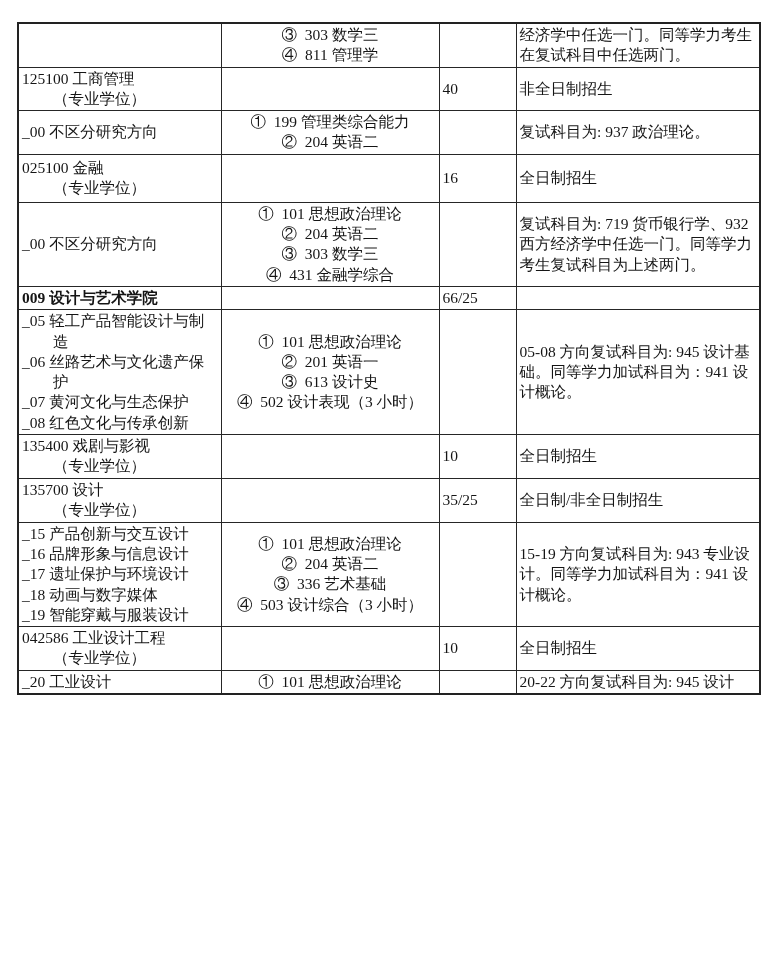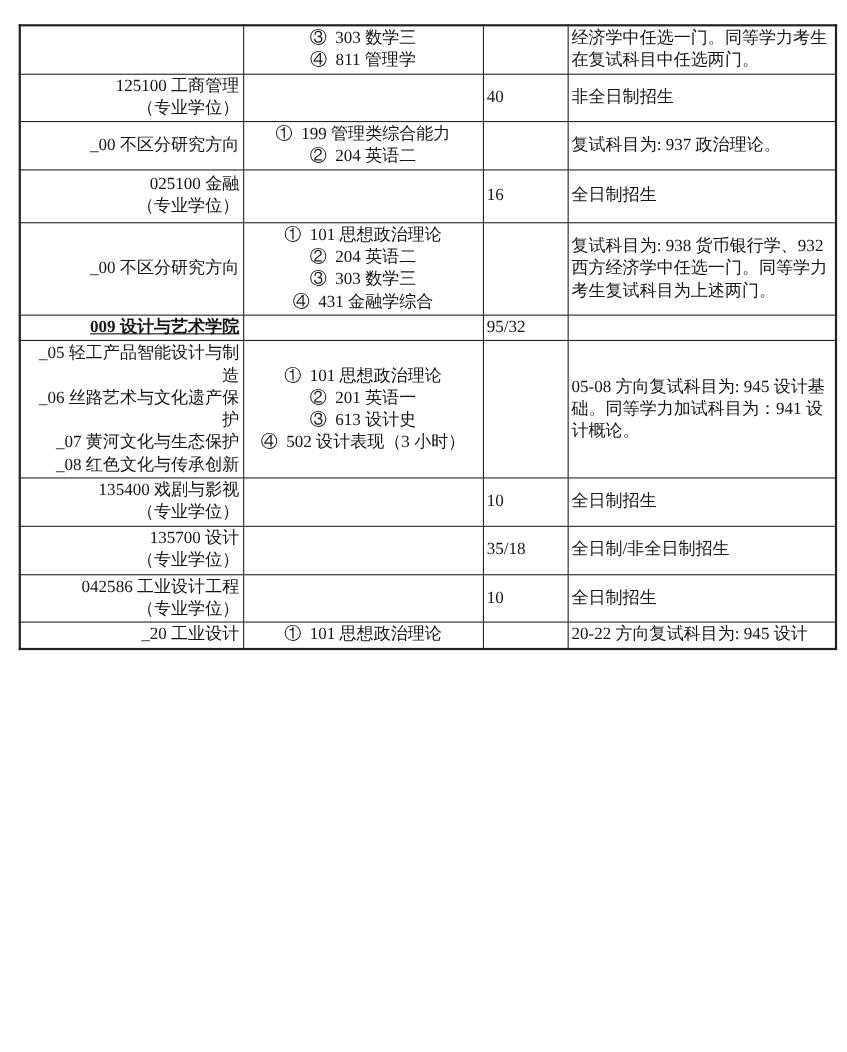--- a/index.html
+++ b/index.html
@@ -19,25 +19,25 @@
   }
   table.doc td{
     border:1.6px solid #262626;
     font-size:15.5px;
     line-height:1.31;
     vertical-align:middle;
     white-space:pre-wrap;
     overflow:hidden;
     padding:1px 3px;
   }
-  td.c1{text-align:right;padding-left:5px;}
+  td.c1{text-align:left;padding-left:5px;}
   td.c2{text-align:center;padding-left:12px;line-height:20px;}
   td.c3{text-align:left;}
   td.c4{padding-left:6px;padding-right:6px;}
-  tr.section td.c1{font-weight:bold;text-decoration:underline;}
+  tr.section td.c1{font-weight:bold;}
   td.lh-tight{line-height:1.27;}
 </style>
 </head>
 <body>
 
 <div class="page">
   <table class="doc">
     <colgroup>
       <col style="width:203px">
       <col style="width:218px">
@@ -73,26 +73,26 @@
         <td class="c3">16</td>
         <td class="c4">全日制招生</td>
       </tr>
       <tr style="height:84px">
         <td class="c1">_00 不区分研究方向</td>
         <td class="c2">①  101 思想政治理论
 ②  204 英语二
 ③  303 数学三
 ④  431 金融学综合</td>
         <td class="c3"></td>
-        <td class="c4">复试科目为: 938 货币银行学、932 西方经济学中任选一门。同等学力考生复试科目为上述两门。</td>
+        <td class="c4">复试科目为: 719 货币银行学、932 西方经济学中任选一门。同等学力考生复试科目为上述两门。</td>
       </tr>
       <tr class="section" style="height:22px">
         <td class="c1">009 设计与艺术学院</td>
         <td class="c2"></td>
-        <td class="c3">95/32</td>
+        <td class="c3">66/25</td>
         <td class="c4"></td>
       </tr>
       <tr style="height:118px">
         <td class="c1 lh-tight">_05 轻工产品智能设计与制
 　　造
 _06 丝路艺术与文化遗产保
 　　护
 _07 黄河文化与生态保护
 _08 红色文化与传承创新</td>
         <td class="c2">①  101 思想政治理论
@@ -106,22 +106,35 @@
         <td class="c1">135400 戏剧与影视
 　　（专业学位）</td>
         <td class="c2"></td>
         <td class="c3">10</td>
         <td class="c4">全日制招生</td>
       </tr>
       <tr style="height:44px">
         <td class="c1">135700 设计
 　　（专业学位）</td>
         <td class="c2"></td>
-        <td class="c3">35/18</td>
+        <td class="c3">35/25</td>
         <td class="c4">全日制/非全日制招生</td>
+      </tr>
+      <tr style="height:102px">
+        <td class="c1">_15 产品创新与交互设计
+_16 品牌形象与信息设计
+_17 遗址保护与环境设计
+_18 动画与数字媒体
+_19 智能穿戴与服装设计</td>
+        <td class="c2">①  101 思想政治理论
+②  204 英语二
+③  336 艺术基础
+④  503 设计综合（3 小时）</td>
+        <td class="c3"></td>
+        <td class="c4">15-19 方向复试科目为: 943 专业设计。同等学力加试科目为：941 设计概论。</td>
       </tr>
       <tr style="height:39px">
         <td class="c1">042586 工业设计工程
 　　（专业学位）</td>
         <td class="c2"></td>
         <td class="c3">10</td>
         <td class="c4">全日制招生</td>
       </tr>
       <tr style="height:20px">
         <td class="c1">_20 工业设计</td>

